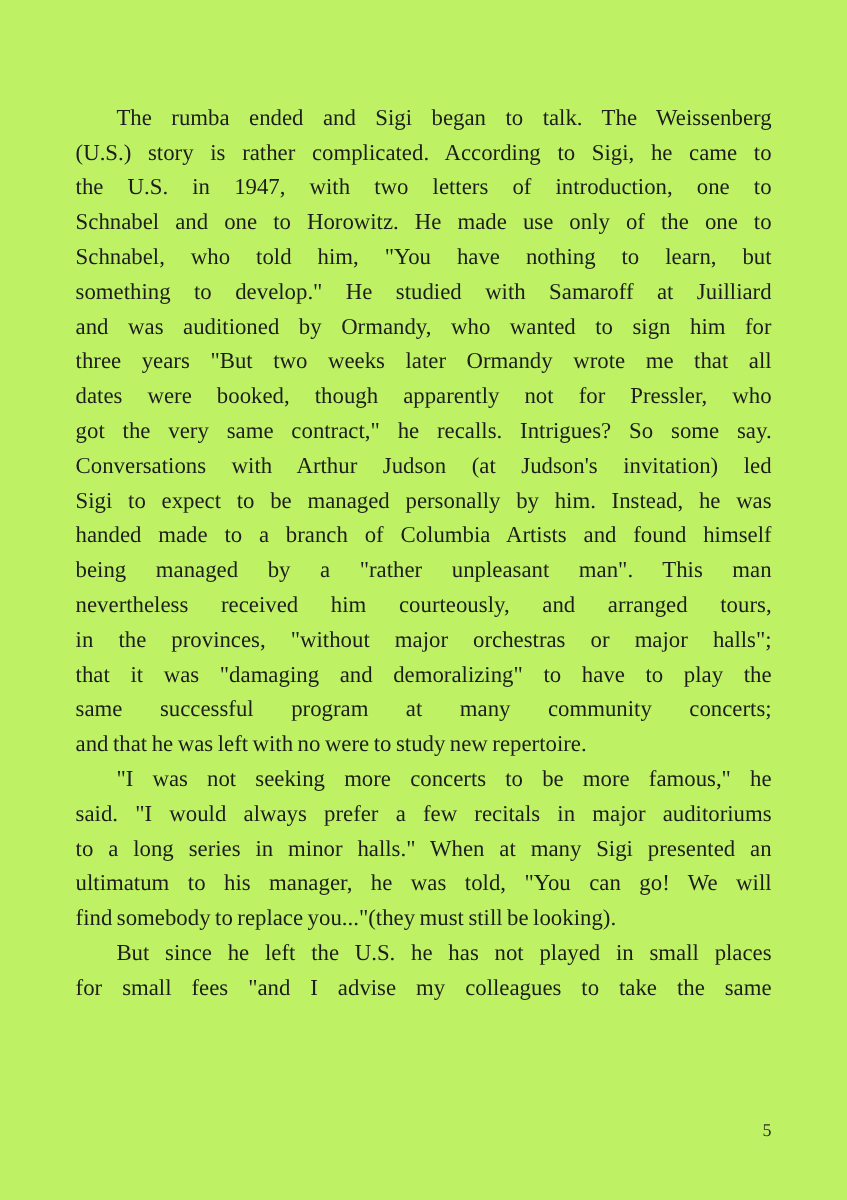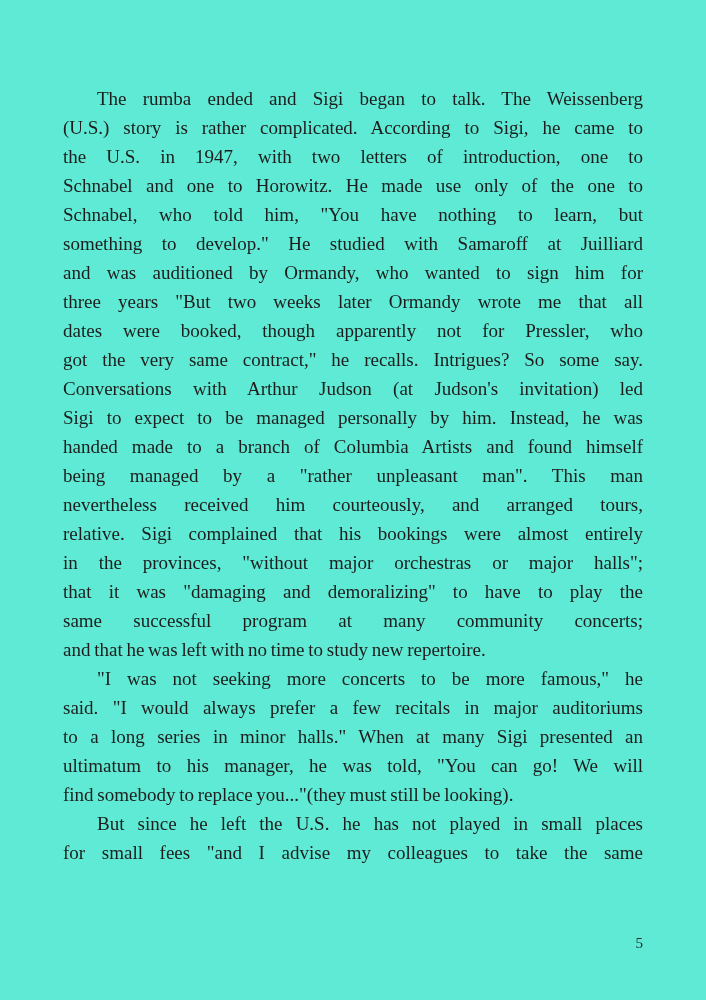--- a/index.html
+++ b/index.html
@@ -10,21 +10,21 @@
     width: 706px;
     height: 1000px;
     background: #ffffff;
     position: relative;
     overflow: hidden;
     font-family: "Liberation Serif", serif;
   }
   .page {
     position: absolute;
     inset: 0;
-    background: #5eead4;
+    background: #bef264;
   }
   .text-block {
     position: absolute;
     left: 63px;
     top: 84px;
     width: 580px;
     font-size: 19px;
     line-height: 29px;
     color: #1d1d1d;
     word-spacing: -1px;
@@ -69,25 +69,24 @@
         <div class="line just">something to develop." He studied with Samaroff at Juilliard</div>
         <div class="line just">and was auditioned by Ormandy, who wanted to sign him for</div>
         <div class="line just">three years "But two weeks later Ormandy wrote me that all</div>
         <div class="line just">dates were booked, though apparently not for Pressler, who</div>
         <div class="line just">got the very same contract," he recalls. Intrigues? So some say.</div>
         <div class="line just">Conversations with Arthur Judson (at Judson's invitation) led</div>
         <div class="line just">Sigi to expect to be managed personally by him. Instead, he was</div>
         <div class="line just">handed made to a branch of Columbia Artists and found himself</div>
         <div class="line just">being managed by a "rather unpleasant man". This man</div>
         <div class="line just">nevertheless received him courteously, and arranged tours,</div>
-        <div class="line just">relative. Sigi complained that his bookings were almost entirely</div>
         <div class="line just">in the provinces, "without major orchestras or major halls";</div>
         <div class="line just">that it was "damaging and demoralizing" to have to play the</div>
         <div class="line just">same successful program at many community concerts;</div>
-        <div class="line">and that he was left with no time to study new repertoire.</div>
+        <div class="line">and that he was left with no were to study new repertoire.</div>
       </div>
       <div class="para">
         <div class="line just first">"I was not seeking more concerts to be more famous," he</div>
         <div class="line just">said. "I would always prefer a few recitals in major auditoriums</div>
         <div class="line just">to a long series in minor halls." When at many Sigi presented an</div>
         <div class="line just">ultimatum to his manager, he was told, "You can go! We will</div>
         <div class="line">find somebody to replace you..."(they must still be looking).</div>
       </div>
       <div class="para">
         <div class="line just first">But since he left the U.S. he has not played in small places</div>

